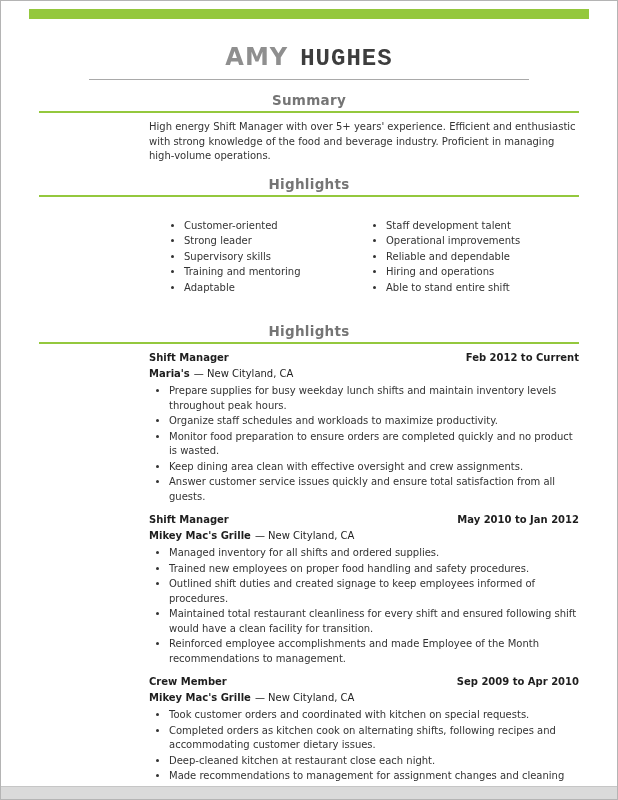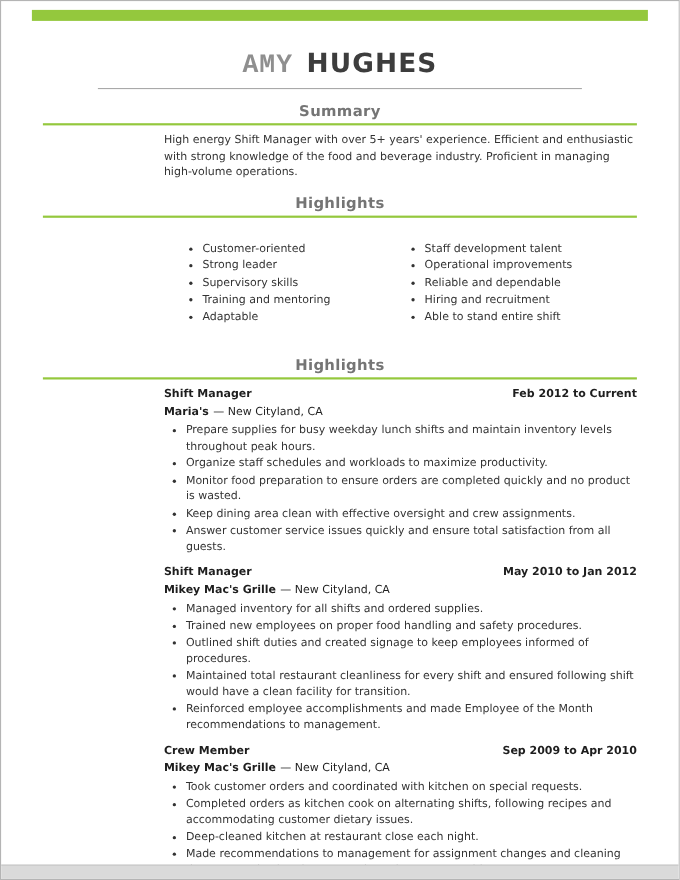--- a/index.html
+++ b/index.html
@@ -12,22 +12,22 @@
   .canvas {
     width: 618px; height: 800px;
     border: 1px solid #b4b4b4;
     background: #fff;
     position: relative;
     overflow: hidden;
   }
   .accent-bar { height: 10px; background: var(--accent); margin: 8px 28px 0; }
   .header { text-align: center; margin-top: 24px; }
   .name { font-size: 24px; letter-spacing: 1px; font-weight: bold; }
-  .name .first { color: #8f8f8f; margin-right: 12px; font-family: Liberation Mono, monospace; }
-  .name .last  { color: #3d3d3d; }
+  .name .first { color: #8f8f8f; margin-right: 12px; }
+  .name .last  { color: #3d3d3d; font-family: Liberation Mono, monospace; }
   .contact { font-size: 8.5px; font-weight: bold; color: #222; margin-top: 11px; letter-spacing: .2px; }
   .header-rule { width: 440px; margin: 7px auto 0; border-bottom: 1px solid #a9a9a9; }
 
   .section { margin: 12px 38px 0; }
   .section-heading {
     font-size: 13.5px; color: #757575;
     padding-bottom: 3px;
     border-bottom: 2px solid var(--accent);
     letter-spacing: .3px;
     text-align: center;
@@ -79,21 +79,21 @@
         <li>Customer-oriented</li>
         <li>Strong leader</li>
         <li>Supervisory skills</li>
         <li>Training and mentoring</li>
         <li>Adaptable</li>
       </ul>
       <ul class="hl-col right">
         <li>Staff development talent</li>
         <li>Operational improvements</li>
         <li>Reliable and dependable</li>
-        <li>Hiring and recruitment</li>
+        <li>Hiring and operations</li>
         <li>Able to stand entire shift</li>
       </ul>
     </div>
   </div>
 
   <div class="section">
     <h2 class="section-heading">Highlights</h2>
     <div class="section-content">
 
       <div class="job">

